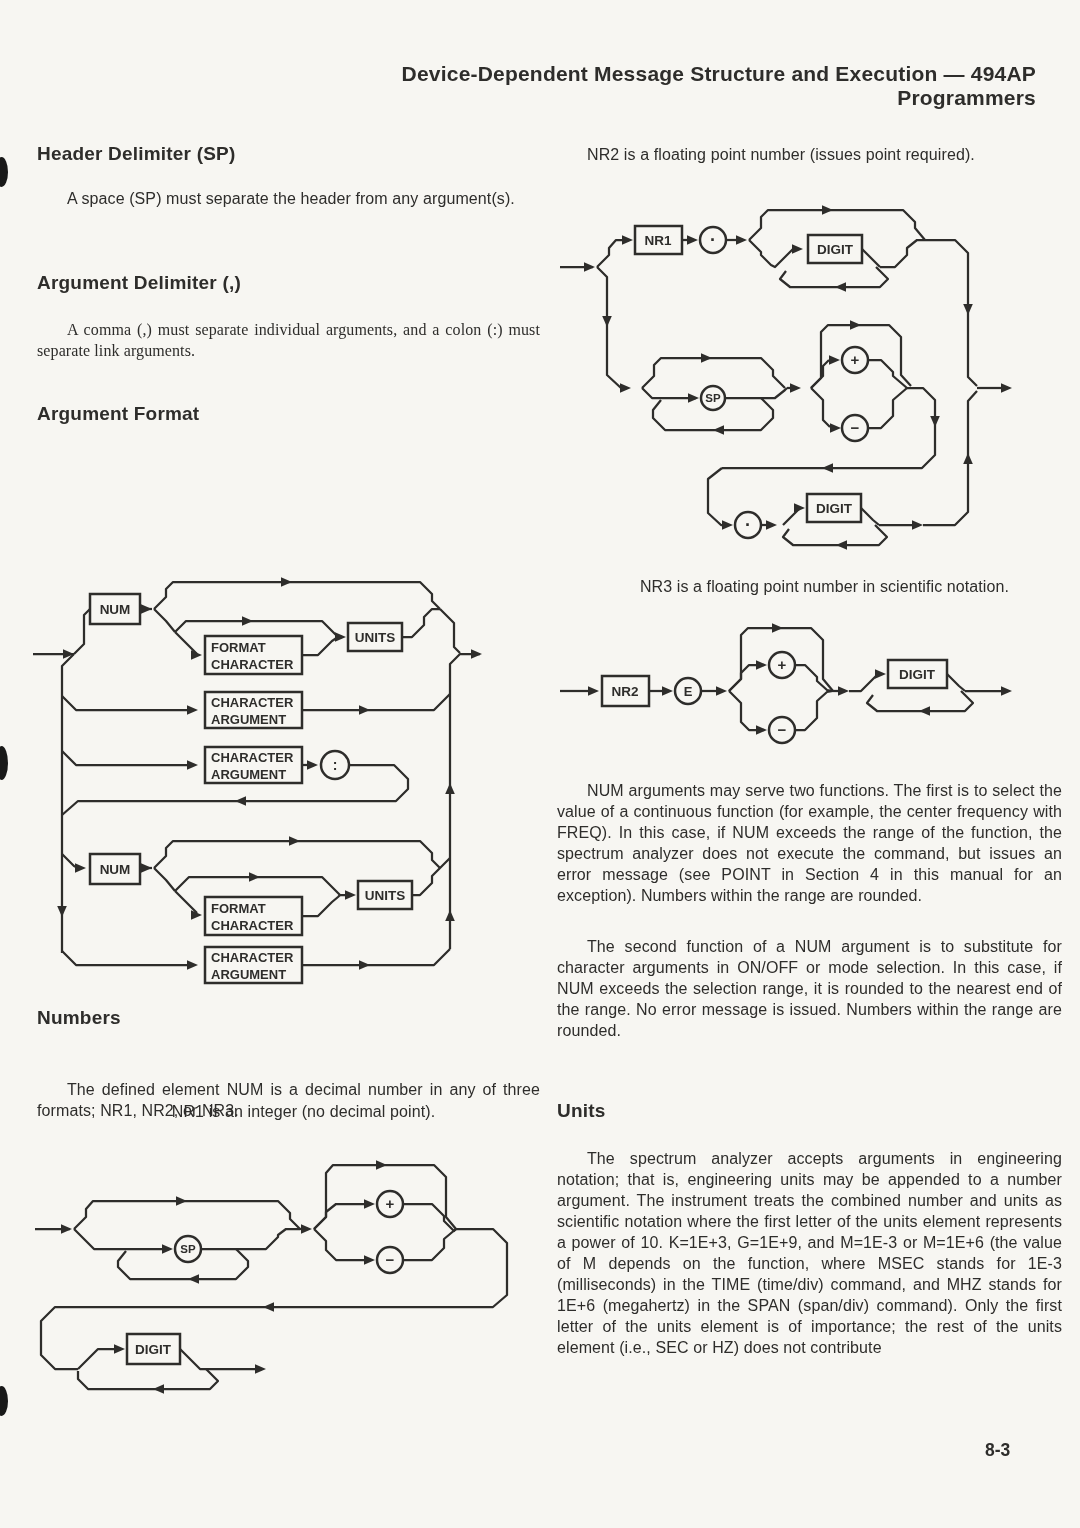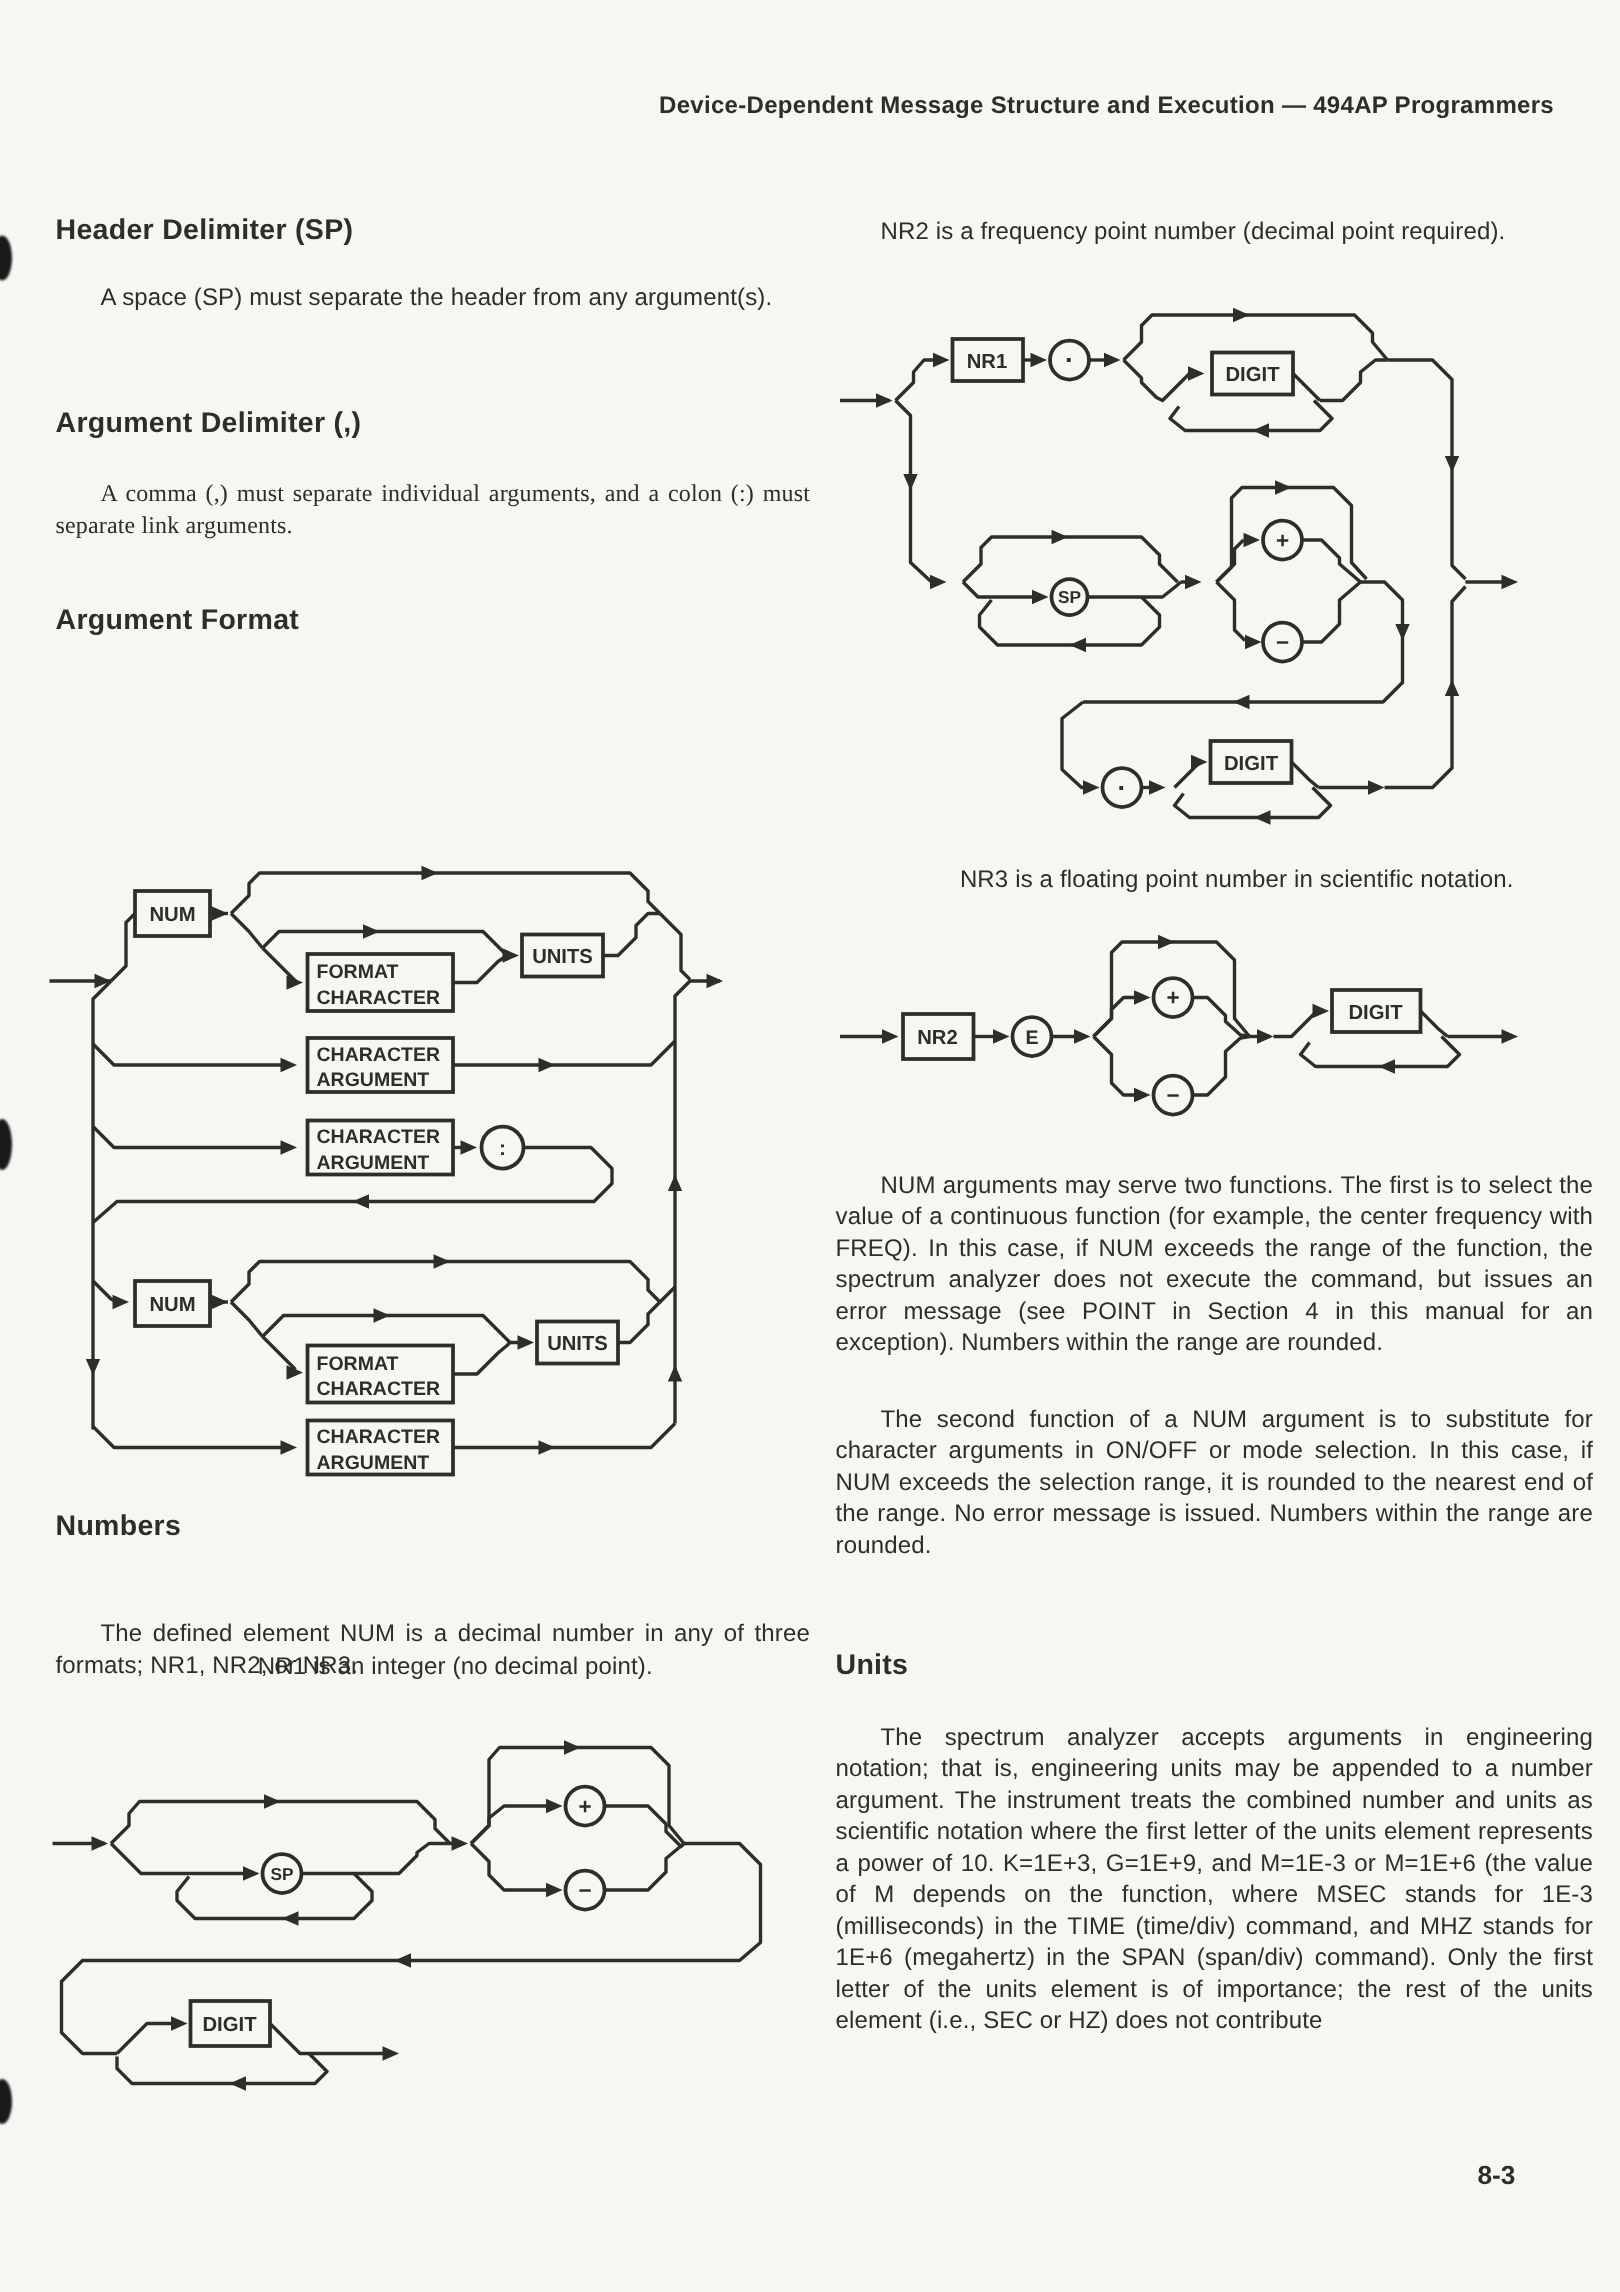--- a/index.html
+++ b/index.html
@@ -1,21 +1,21 @@
 <!DOCTYPE html>
 <html style="--ink: #2e2d2b; --paper: #f7f6f2;"><head>
 <meta charset="utf-8">
 <style>
   :root { --ink:#2e2d2b; --paper:#f7f6f2; }
   html,body{margin:0;padding:0;background:#e8e7e3;}
   .page{position:relative;width:1080px;height:1528px;background:var(--paper);
         font-family:"Liberation Sans",sans-serif;color:var(--ink);overflow:hidden;
         box-shadow:0 0 8px rgba(0,0,0,.25);}
   .hdr{position:absolute;top:62px;left:320px;right:44px;text-align:right;
-       font-weight:bold;font-size:16px;letter-spacing:.2px;}
+       font-weight:bold;font-size:21px;letter-spacing:.2px;}
   .h{position:absolute;font-weight:bold;font-size:19px;line-height:22px;letter-spacing:.2px;}
   .p{position:absolute;font-size:16px;line-height:20.5px;text-align:justify;
      text-indent:30px;letter-spacing:.1px;}
   .rp{line-height:21px;}
   .note{text-align:center;}
   .pgnum{position:absolute;left:985px;top:1440px;font-weight:bold;font-size:17.5px;}
   .bmark{position:absolute;left:-5px;width:13px;background:#191919;border-radius:50%;
          filter:blur(.6px);}
   svg{position:absolute;overflow:visible;}
   .dl{fill:none;stroke:var(--ink);stroke-width:2.25;stroke-linejoin:round;}
@@ -39,21 +39,21 @@
 
   <div class="h" style="left:37px;top:272px;">Argument Delimiter (,)</div>
   <div class="p" style="left:37px;top:320px;width:503px;font-family:Liberation Serif, serif;">A comma (,) must separate individual arguments, and a colon (:) must separate link arguments.</div>
 
   <div class="h" style="left:37px;top:403px;">Argument Format</div>
 
   <div class="h" style="left:37px;top:1007px;">Numbers</div>
   <div class="p" style="left:37px;top:1052px;width:503px;margin-top:28px;">The defined element NUM is a decimal number in any of three formats; NR1, NR2, or NR3.</div>
   <div class="p note" style="left:37px;top:1102px;width:503px;">NR1 is an integer (no decimal point).</div>
 
-  <div class="p rp" style="left:557px;top:144px;width:505px;">NR2 is a frequency point number (decimal point required).</div>
+  <div class="p rp" style="left:557px;top:144px;width:505px;">NR2 is a floating point number (issues point required).</div>
   <div class="p rp note" style="left:557px;top:576px;width:505px;">NR3 is a floating point number in scientific notation.</div>
   <div class="p rp" style="left:557px;top:780px;width:505px;">NUM arguments may serve two functions. The first is to select the value of a continuous function (for example, the center frequency with FREQ). In this case, if NUM exceeds the range of the function, the spectrum analyzer does not execute the command, but issues an error message (see POINT in Section 4 in this manual for an exception). Numbers within the range are rounded.</div>
   <div class="p rp" style="left:557px;top:936px;width:505px;">The second function of a NUM argument is to substitute for character arguments in ON/OFF or mode selection. In this case, if NUM exceeds the selection range, it is rounded to the nearest end of the range. No error message is issued.  Numbers within the range are rounded.</div>
   <div class="h" style="left:557px;top:1100px;">Units</div>
   <div class="p rp" style="left:557px;top:1148px;width:505px;">The spectrum analyzer accepts arguments in engineering notation; that is, engineering units may be appended to a number argument. The instrument treats the combined number and units as scientific notation where the first letter of the units element represents a power of 10. K=1E+3, G=1E+9, and M=1E-3 or M=1E+6 (the value of M depends on the function, where MSEC stands for 1E-3 (milliseconds) in the TIME (time/div) command, and MHZ stands for 1E+6 (megahertz) in the SPAN (span/div) command). Only the first letter of the units element is of importance; the rest of the units element (i.e., SEC or HZ) does not contribute</div>
 
   <div class="pgnum">8-3</div>
 
   <svg style="left:20px;top:565px;" width="520" height="450" viewBox="0 0 520 450">
     <defs>

